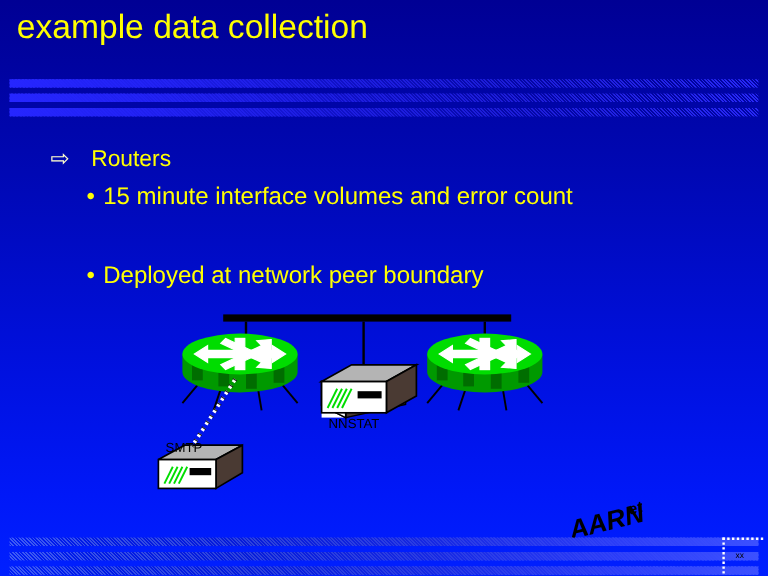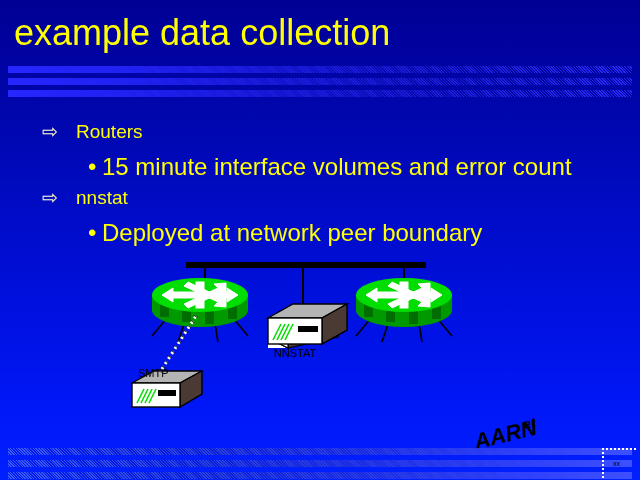--- a/index.html
+++ b/index.html
@@ -6,22 +6,22 @@
   #slide{
     position:relative;
     width:640px;height:480px;
     overflow:hidden;
     font-family:"Liberation Sans", sans-serif;
     background:linear-gradient(to bottom,#000094 0%,#0008b4 30%,#0010dd 62%,#0018f8 86%,#0020ff 100%);
   }
 
   
   #title{
-    position:absolute;left:14px;top:14px;
-    font-size:36px;line-height:38px;
+    position:absolute;left:14px;top:4px;
+    font-size:28px;line-height:38px;
     color:#ffff00;
     letter-spacing:0px;
     white-space:nowrap;
   }
 
   
   .barset{position:absolute;left:8px;width:624px;}
   .bar{
     height:7px;width:100%;margin-bottom:5px;
   }
@@ -55,22 +55,22 @@
     position:absolute;left:42px;
     font-size:19px;color:#ffff00;
     white-space:nowrap;
   }
   .lvl1 .arrow{
     display:inline-block;width:34px;
     color:#ffffcc;font-size:19px;
   }
   .lvl1 .txt{display:inline-block;text-align:right;}
   .lvl2{
-    position:absolute;left:88px;
-    font-size:24px;color:#ffff00;
+    position:absolute;left:72px;
+    font-size:20px;color:#ffff00;
     white-space:nowrap;
   }
   .lvl2 .dot{display:inline-block;width:14px;}
 
   
   #diagram{position:absolute;left:0;top:0;width:640px;height:480px;pointer-events:none;}
 
   #slidenum{
     position:absolute;right:4px;bottom:2px;
     width:34px;height:30px;
@@ -98,23 +98,20 @@
   </div>
 
   <div class="lvl1" style="top:120px">
     <span class="arrow">⇨</span><span class="txt">Routers</span>
   </div>
 
   <div class="lvl2" style="top:153px">
     <span class="dot">•</span><span class="txt">15 minute interface volumes and error count</span>
   </div>
 
-  <div class="lvl1" style="top:186px">
-    <span class="arrow">⇨</span><span class="txt">nnstat</span>
-  </div>
 
   <div class="lvl2" style="top:219px">
     <span class="dot">•</span><span class="txt">Deployed at network peer boundary</span>
   </div>
 
   <svg id="diagram" viewBox="0 0 640 480" xmlns="http://www.w3.org/2000/svg">
 
     <rect x="186" y="262" width="240" height="6" fill="#000000"></rect>
 
     <line x1="205" y1="268" x2="205" y2="288" stroke="#000000" stroke-width="2"></line>

